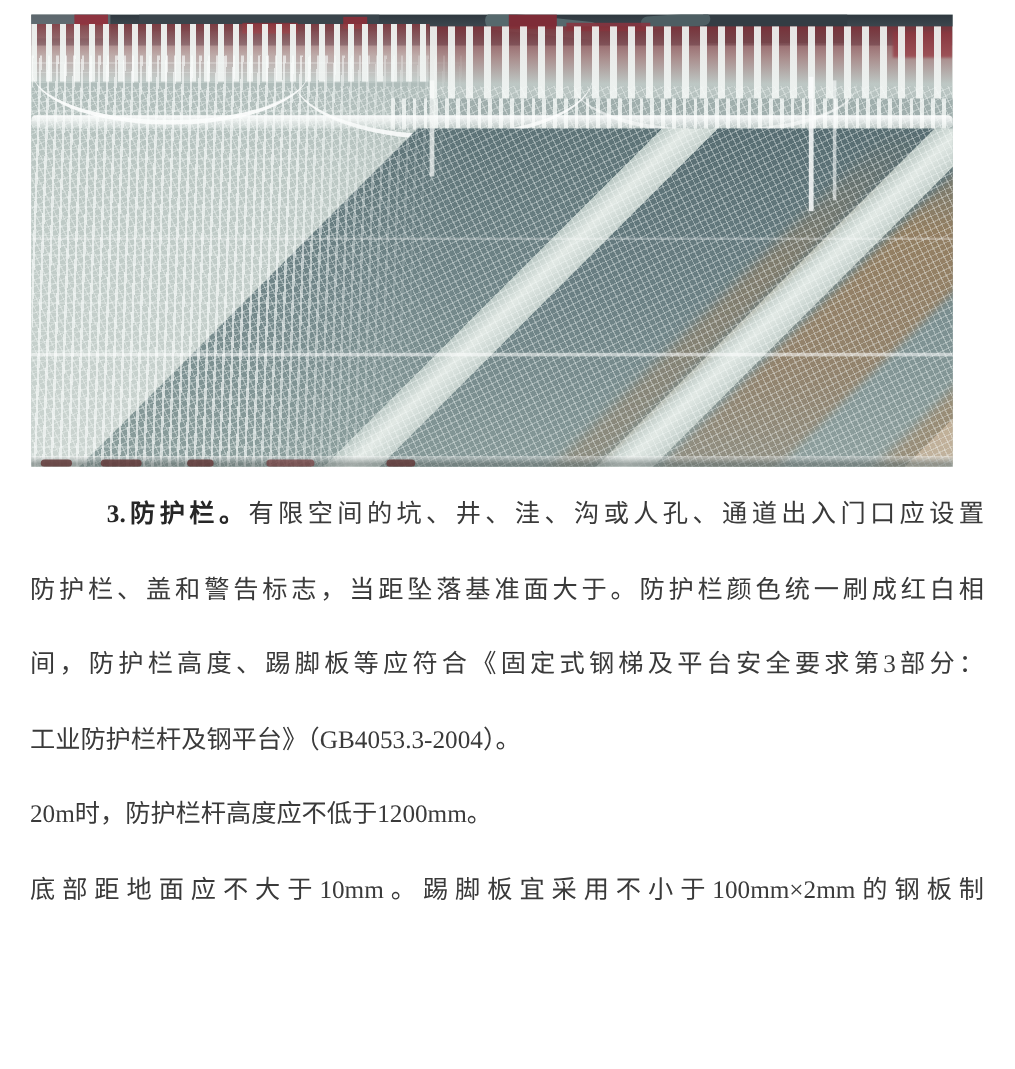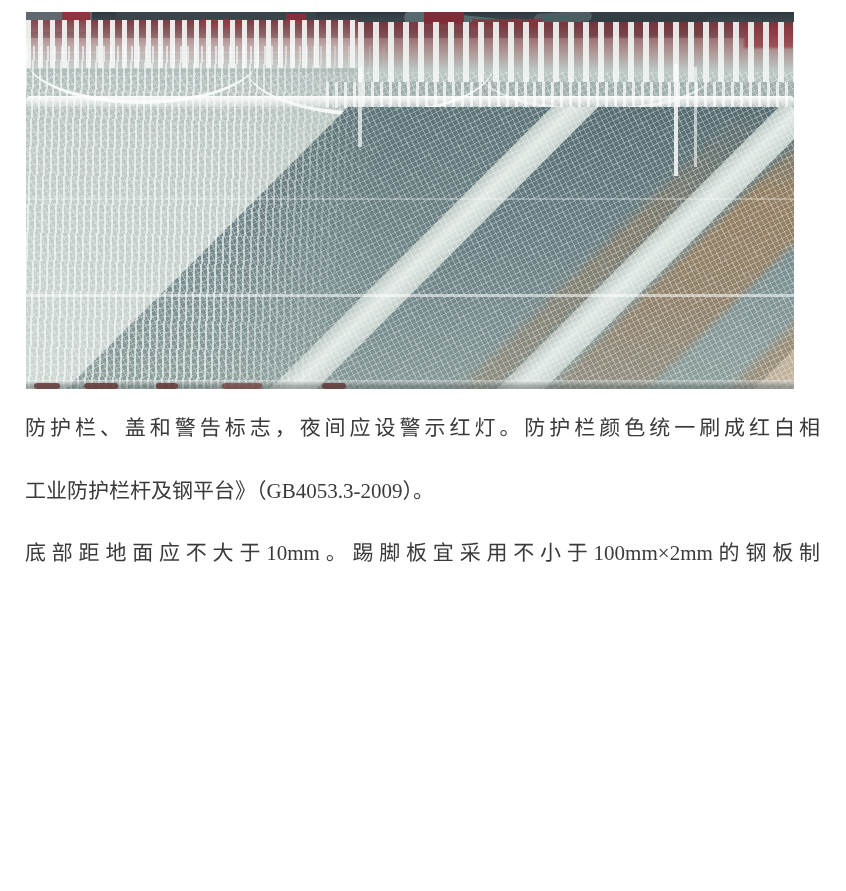--- a/index.html
+++ b/index.html
@@ -119,16 +119,19 @@
   <div class="mesh"></div>
   <div class="bot-edge"></div>
   <div class="blob blob1"></div>
   <div class="blob blob2"></div>
   <div class="blob blob3"></div>
   <div class="blob blob4"></div>
   <div class="blob blob5"></div>
 </div>
 
 <div class="doc">
-  <div class="tline">防护栏、盖和警告标志，夜间应设警示红灯。防护栏颜色统一刷成红白相</div>
-  <div class="tline end">工业防护栏杆及钢平台》（GB4053.3-2009）。</div>
+  <div class="tline ind1"><span class="b">3.防护栏。</span><span>有限空间的坑、井、洼、沟或人孔、通道出入门口应设置</span></div>
+  <div class="tline">防护栏、盖和警告标志，当距坠落基准面大于。防护栏颜色统一刷成红白相</div>
+  <div class="tline">间，防护栏高度、踢脚板等应符合《固定式钢梯及平台安全要求第3部分：</div>
+  <div class="tline end">工业防护栏杆及钢平台》（GB4053.3-2004）。</div>
+  <div class="tline end">20m时，防护栏杆高度应不低于1200mm。</div>
   <div class="tline">底部距地面应不大于10mm。踢脚板宜采用不小于100mm×2mm的钢板制</div>
 </div>
 
 </body></html>

